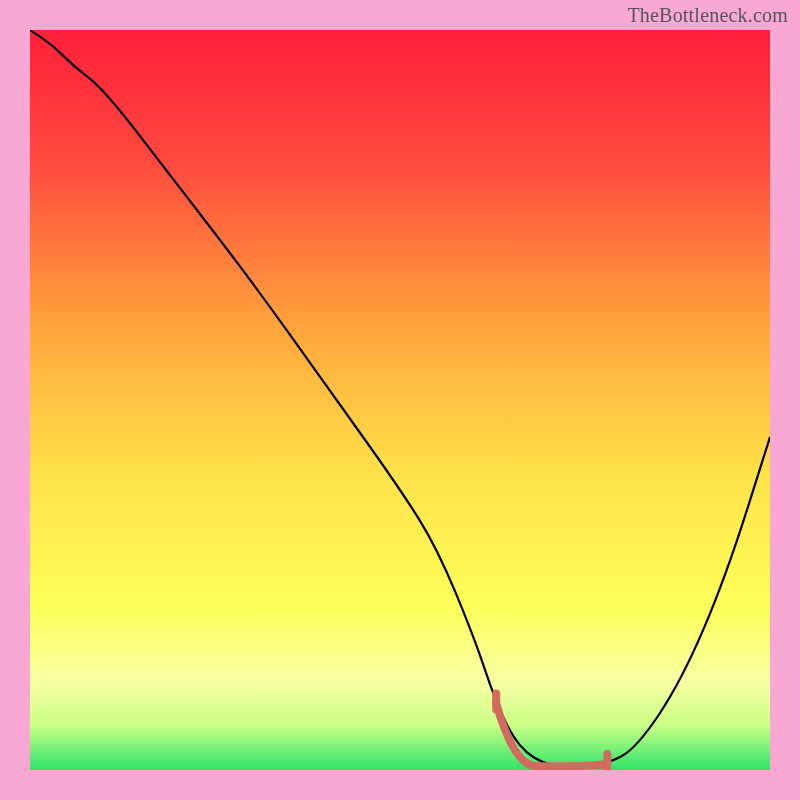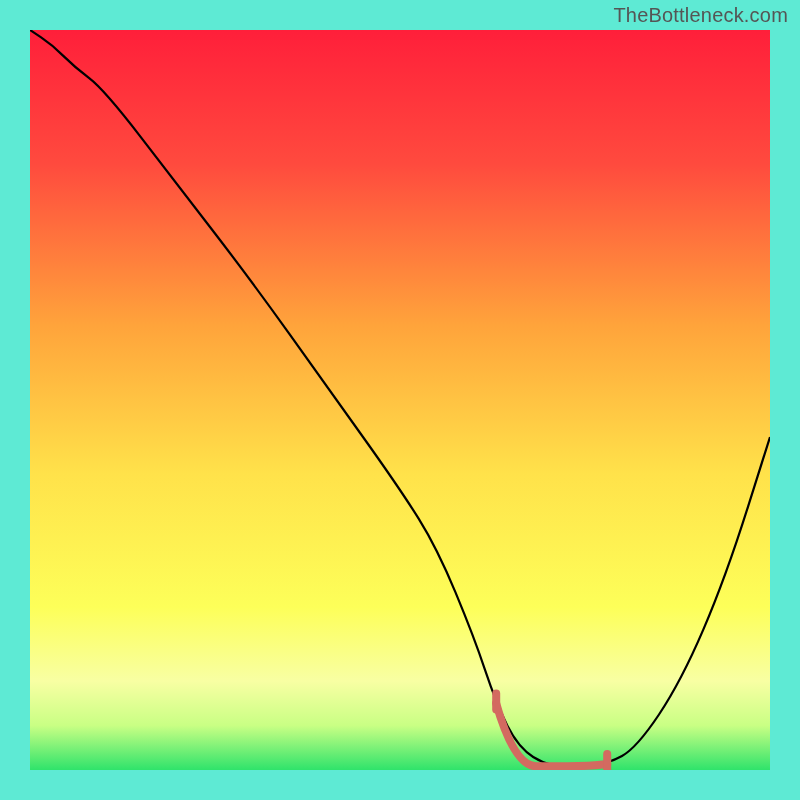--- a/index.html
+++ b/index.html
@@ -7,21 +7,22 @@
     padding: 0;
     width: 800px;
     height: 800px;
     background: #000;
     overflow: hidden;
     font-family: Arial, Helvetica, sans-serif;
   }
   .frame {
     position: absolute;
     inset: 0;
-    background: #5eead4;
+    background: #f9a8d4;
+    font-family: Liberation Serif, serif;
   }
   .plot-area {
     position: absolute;
     left: 30px;
     top: 30px;
     width: 740px;
     height: 740px;
     overflow: hidden;
   }
   .watermark {

